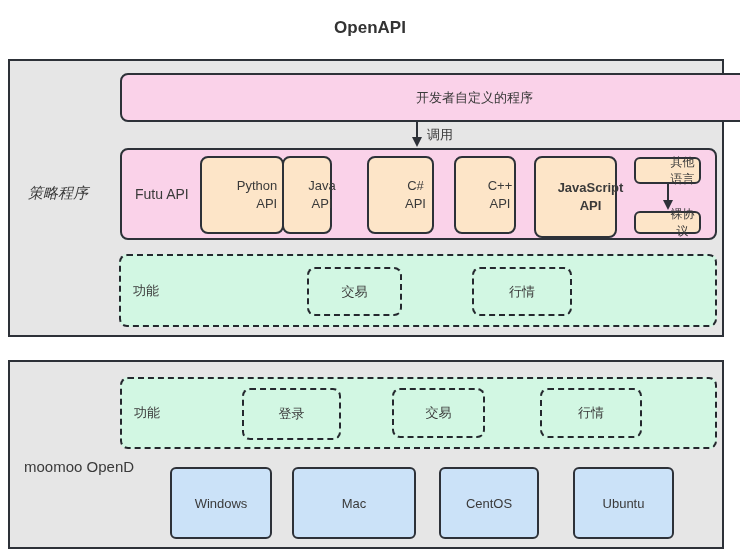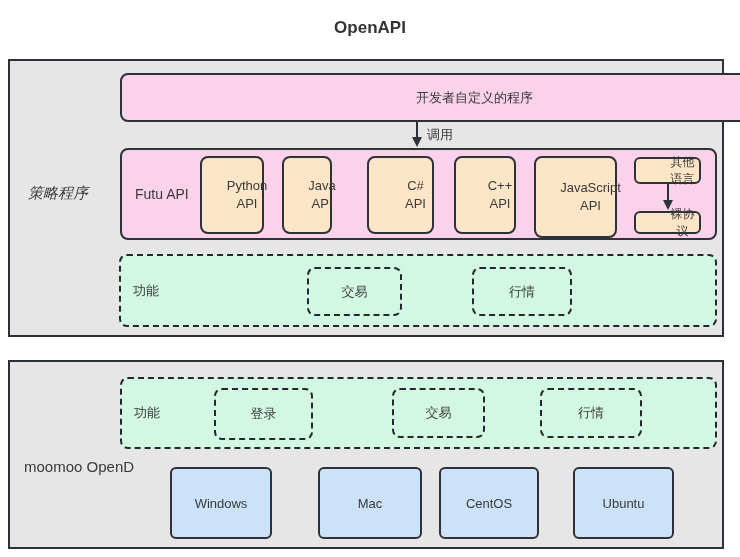--- a/index.html
+++ b/index.html
@@ -43,25 +43,25 @@
   .api-container{
     left:110px;top:87px;width:597px;height:92px;background:var(--pink);
     border-radius:8px;justify-content:flex-start;
   }
   .futu-label{position:absolute;left:13px;top:0;height:100%;display:flex;align-items:center;font-size:14px;}
   .peach{
     position:absolute;box-sizing:border-box;border:2px solid var(--stroke);
     background:var(--peach);border-radius:8px;display:flex;align-items:center;justify-content:center;
     text-align:center;font-size:13px;white-space:pre-line;line-height:1.35;padding-left:30px;
   }
-  .api-python{left:78px;top:6px;width:64px;height:78px;}
+  .api-python{left:78px;top:6px;width:84px;height:78px;text-align:right;}
   .api-java{left:160px;top:6px;width:50px;height:78px;}
   .api-csharp{left:245px;top:6px;width:67px;height:78px;}
   .api-cpp{left:332px;top:6px;width:62px;height:78px;}
-  .api-js{left:412px;top:6px;width:83px;height:82px;}
+  .api-js{left:412px;top:6px;width:83px;height:82px;font-weight:bold;}
   .other-lang{left:512px;top:7px;width:67px;height:27px;font-size:12px;border-radius:6px;}
   .raw-protocol{left:512px;top:61px;width:67px;height:23px;font-size:12px;border-radius:6px;}
 
   .arrow{position:absolute;}
   .arrow-call{left:400px;top:59px;}
   .call-label{position:absolute;left:417px;top:65px;font-size:13px;}
   .arrow-protocol{left:539px;top:33px;}
 
   .mint-container{
     position:absolute;box-sizing:border-box;background:var(--mint);
@@ -69,31 +69,31 @@
   }
   .func1{left:109px;top:193px;width:598px;height:73px;}
   .func2{left:110px;top:15px;width:597px;height:72px;}
   .func-label{position:absolute;left:12px;top:0;height:100%;display:flex;align-items:center;font-size:13px;}
   .mint-item{
     position:absolute;box-sizing:border-box;border:2px dashed var(--dash);border-radius:8px;
     display:flex;align-items:center;justify-content:center;font-size:13px;background:transparent;
   }
   .f1-trade{left:186px;top:11px;width:95px;height:49px;}
   .f1-quote{left:351px;top:11px;width:100px;height:49px;}
-  .f2-login{left:92px;top:9px;width:99px;height:52px;}
+  .f2-login{left:120px;top:9px;width:99px;height:52px;}
   .f2-trade{left:270px;top:9px;width:93px;height:50px;}
   .f2-quote{left:418px;top:9px;width:102px;height:50px;}
 
   .bluebox{
     position:absolute;box-sizing:border-box;border:2px solid var(--stroke);
     background:var(--blue);border-radius:6px;display:flex;align-items:center;justify-content:center;
     font-size:13px;top:105px;height:72px;
   }
   .os-windows{left:160px;width:102px;}
-  .os-mac{left:308px;width:104px;}
+  .os-mac{left:282px;width:124px;}
   .os-centos{left:429px;width:100px;}
   .os-ubuntu{left:563px;width:101px;}
 </style>
 </head>
 <body>
 
 <div class="stage">
 
   <div class="title">OpenAPI</div>
 

